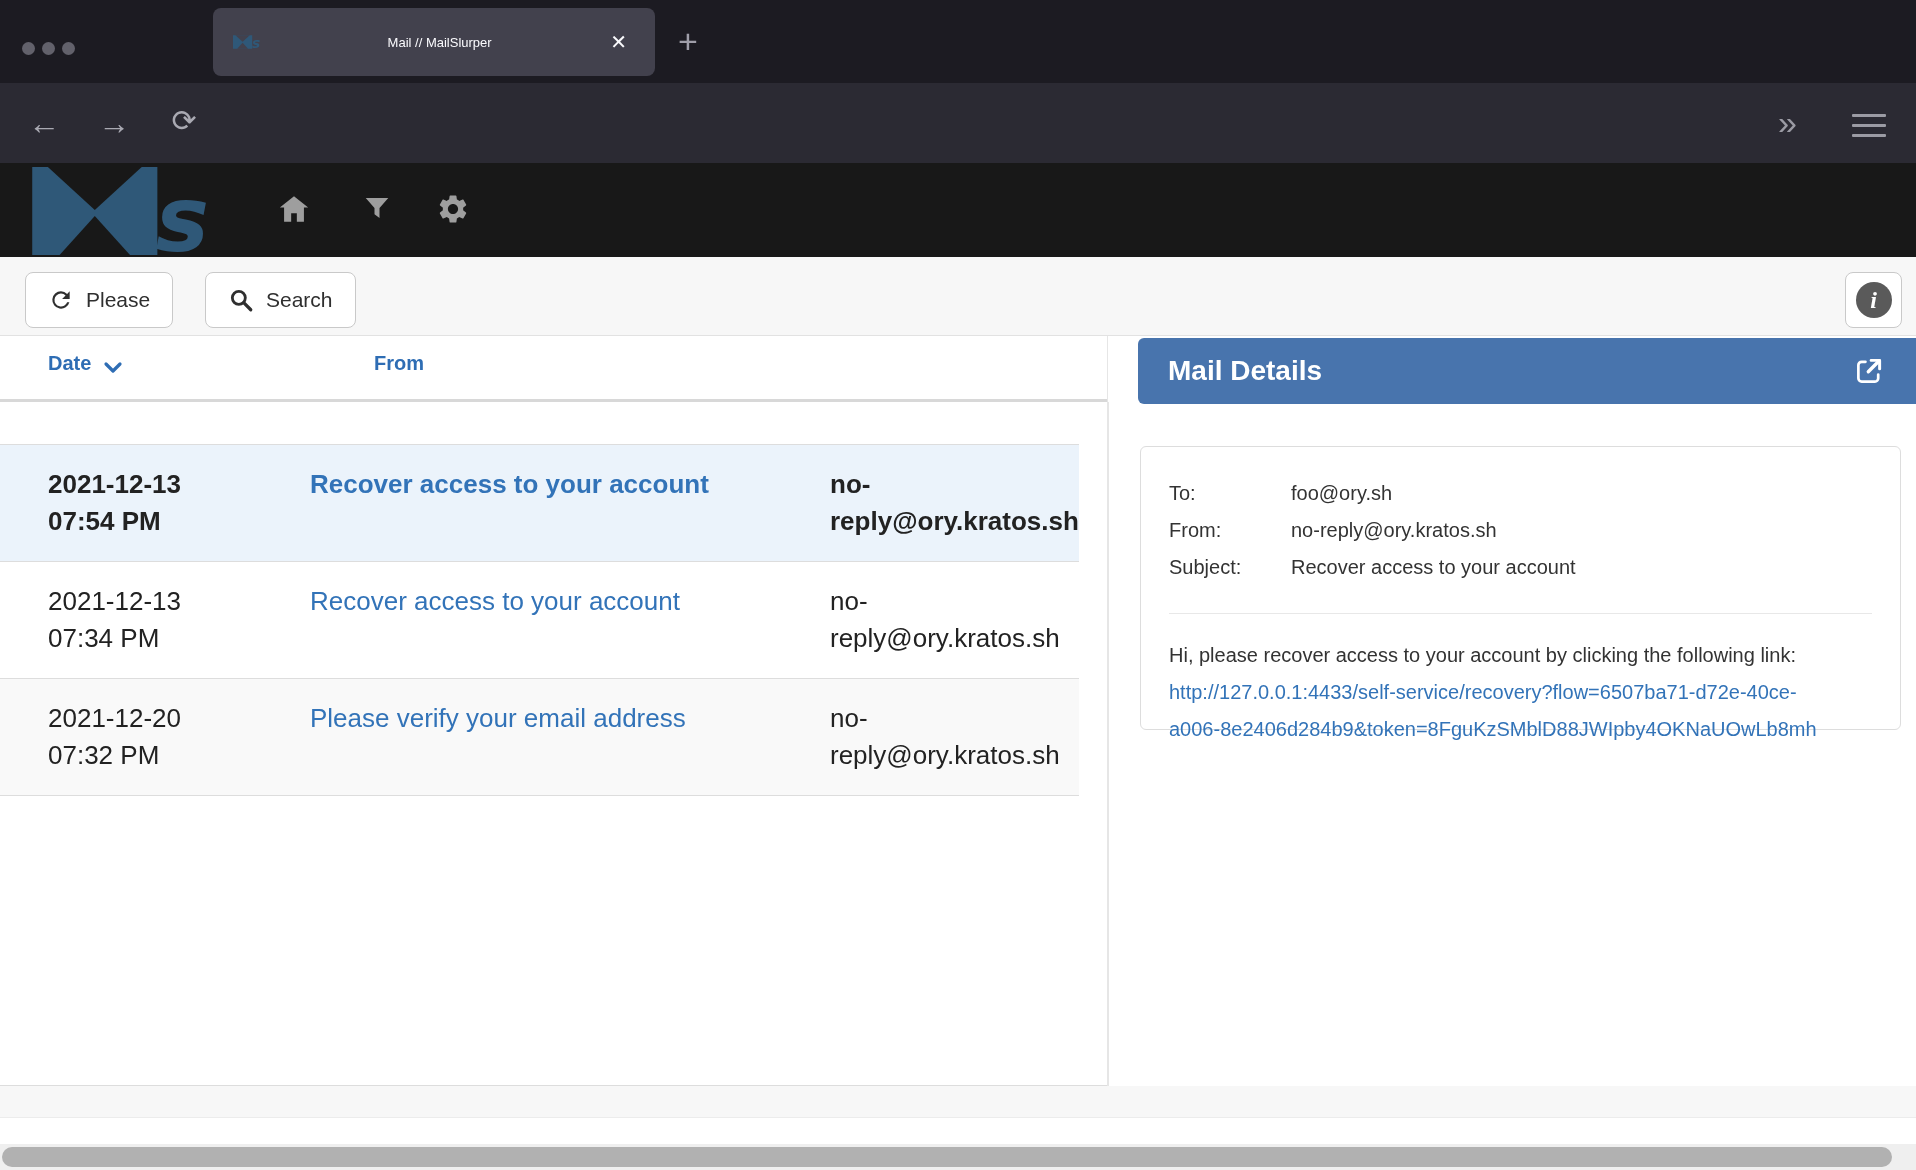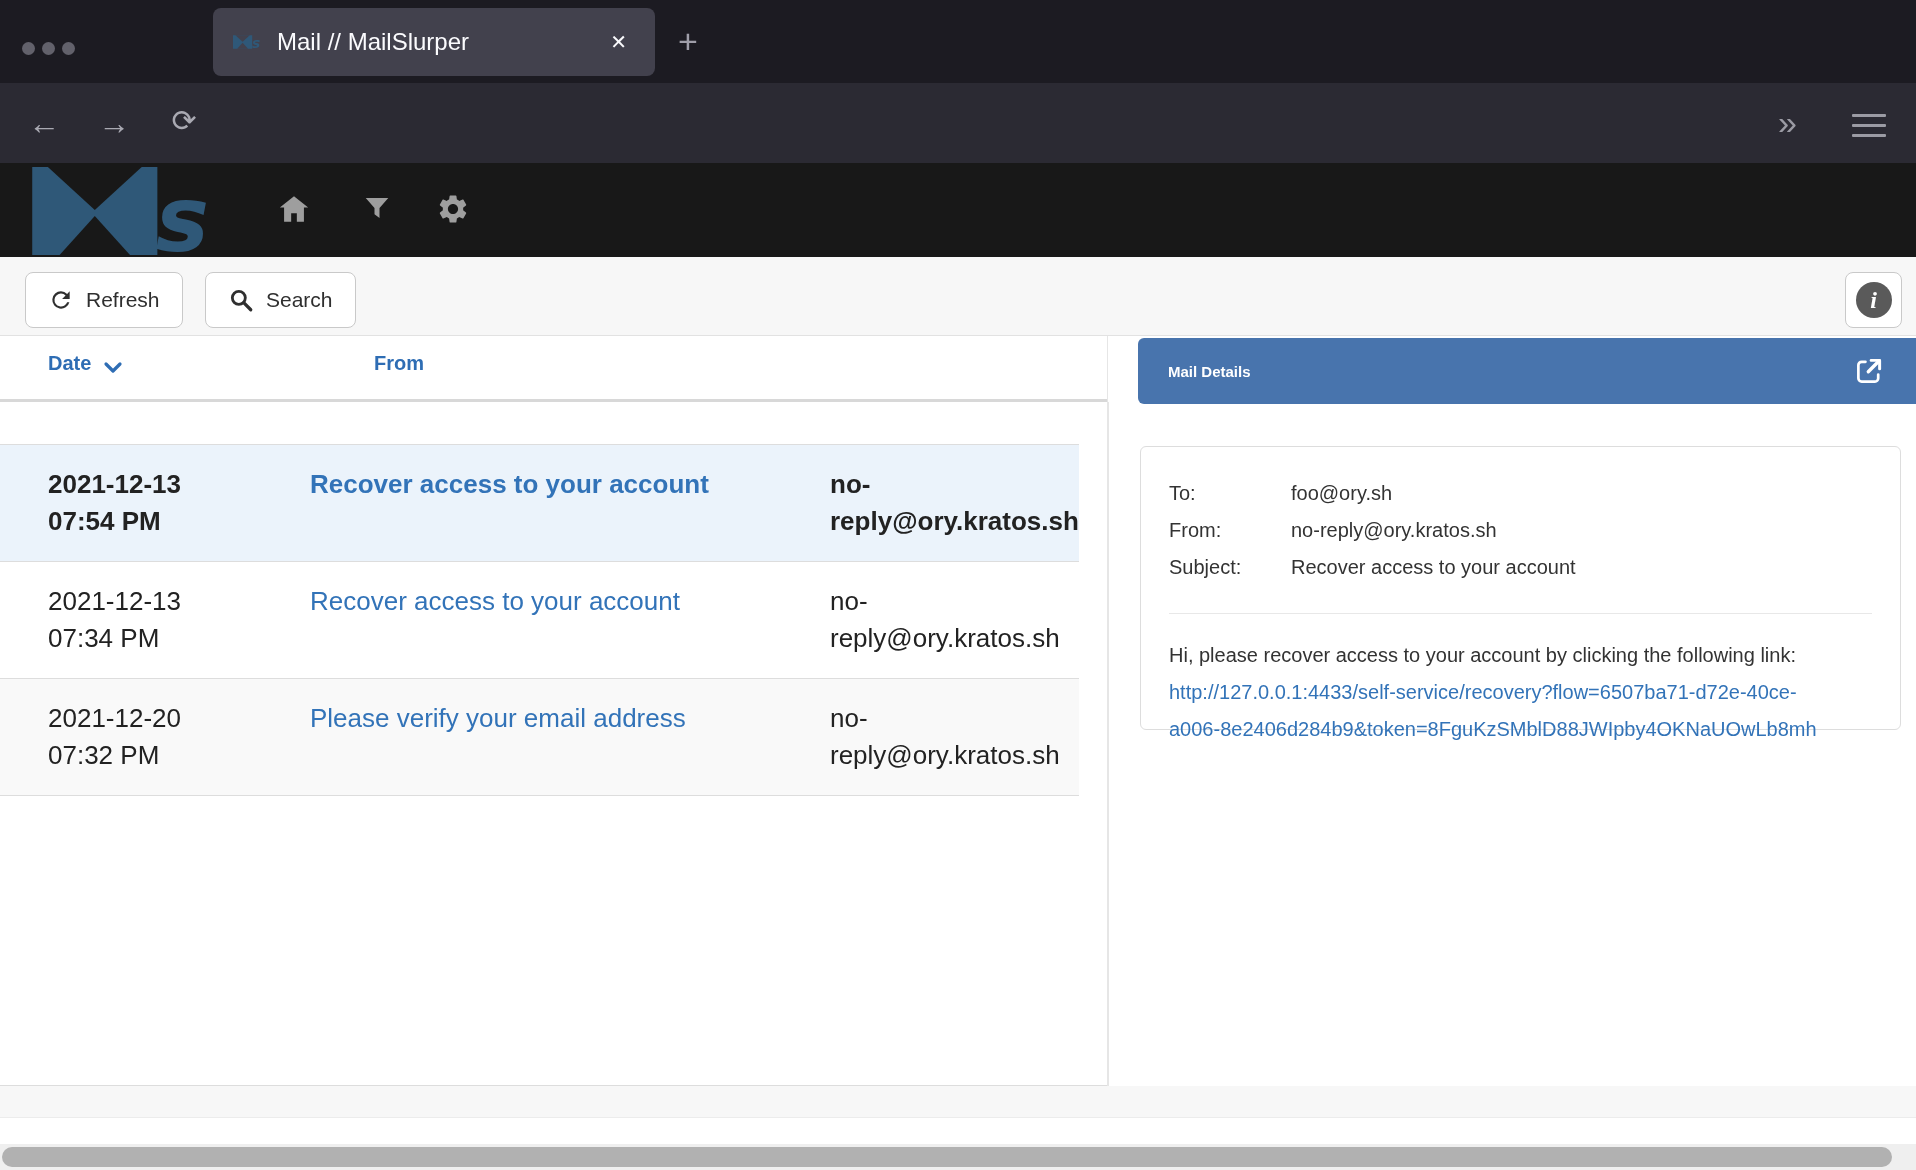--- a/index.html
+++ b/index.html
@@ -6,21 +6,21 @@
   html,body { width:1916px; height:1170px; overflow:hidden;
     font-family:"Liberation Sans","DejaVu Sans",sans-serif; background:#fff; }
 
   
   #tabbar { position:absolute; left:0; top:0; width:1916px; height:83px; background:#1c1b22; }
   #window-dots { position:absolute; left:22px; top:42px; display:flex; gap:7px; }
   #window-dots span { width:13px; height:13px; border-radius:50%; background:#62616b; display:block; }
   #tab { position:absolute; left:213px; top:8px; width:442px; height:68px; background:#42414d;
     border-radius:8px; display:flex; align-items:center; padding:0 20px; color:#fbfbfe; }
   #tab .favicon { width:30px; height:26px; margin-right:14px; flex:0 0 auto; }
-  #tab .title { font-size:24px; flex:1; white-space:nowrap; overflow:hidden; }
+  #tab .title { font-size:13px; flex:1; white-space:nowrap; overflow:hidden;text-align:center; }
   #tab .close { font-size:20px; color:#fbfbfe; padding:4px 8px; cursor:default; }
   #newtab { position:absolute; left:678px; top:22px; font-size:34px; font-weight:300; color:#9f9ea9; line-height:38px; }
 
   #navbar { position:absolute; left:0; top:83px; width:1916px; height:80px; background:#2b2a33;
     display:flex; align-items:center; }
   .navglyph { color:#a9a9b2; font-size:32px; text-align:center; width:44px; line-height:44px; }
   #back-btn   { position:absolute; left:22px;  top:18px; }
   #fwd-btn    { position:absolute; left:92px;  top:18px; }
   #reload-btn { position:absolute; left:162px; top:16px; font-size:30px; }
   #urlbar { position:absolute; left:345px; top:95px; width:1297px; height:56px; background:#1c1b22;
@@ -70,21 +70,21 @@
   .trow .date { padding-left:48px; padding-right:62px; }
   .trow .from { padding-right:28px; overflow-wrap:break-word; }
   .trow a { color:#3273b8; text-decoration:none; }
   .trow.selected { background:#ebf3fb; font-weight:bold; }
   .trow.striped { background:#f9f9f9; }
 
   
   #details-header { position:absolute; left:1138px; top:2px; width:778px; height:66px;
     background:#4874ad; border-radius:6px 0 0 6px; display:flex; align-items:center;
     padding:0 30px; color:#fff; }
-  #details-header .ptitle { font-size:15px; font-weight:bold; flex:1; }
+  #details-header .ptitle { font-size:28px; font-weight:bold; flex:1; }
   #details-card { position:absolute; left:1140px; top:110px; width:761px; height:284px;
     background:#fff; border:1px solid #ddd; border-radius:6px; padding:28px 28px 0 28px;
     font-size:20px; color:#333; }
   .meta { display:grid; grid-template-columns:122px 1fr; line-height:37px; }
   .divider { border-top:1px solid #e8e8e8; margin:27px 0 23px 0; }
   .mailbody { line-height:37px; max-width:672px; overflow-wrap:anywhere; }
   .mailbody a { color:#3273b8; text-decoration:none; }
 
   
   #strip-gray  { position:absolute; left:0; top:750px; width:1916px; height:32px; background:#f7f7f7; border-bottom:1px solid #ececec; }
@@ -160,21 +160,21 @@
   <svg class="appicon" id="gear-icon" width="34" height="34" viewBox="0 0 24 24">
     <path fill="#9e9e9e" d="M19.14 12.94c.04-.3.06-.61.06-.94s-.02-.64-.07-.94l2.03-1.58c.18-.14.23-.41.12-.61l-1.92-3.32c-.12-.22-.37-.29-.59-.22l-2.39.96c-.5-.38-1.03-.7-1.62-.94L14.4 2.81c-.04-.24-.24-.41-.48-.41h-3.84c-.24 0-.43.17-.47.41l-.36 2.54c-.59.24-1.13.57-1.62.94l-2.39-.96c-.22-.08-.47 0-.59.22L2.74 8.87c-.12.21-.08.47.12.61l2.03 1.58c-.05.3-.09.63-.09.94s.02.64.07.94l-2.03 1.58c-.18.14-.23.41-.12.61l1.92 3.32c.12.22.37.29.59.22l2.39-.96c.5.38 1.03.7 1.62.94l.36 2.54c.05.24.24.41.48.41h3.84c.24 0 .44-.17.47-.41l.36-2.54c.59-.24 1.13-.56 1.62-.94l2.39.96c.22.08.47 0 .59-.22l1.92-3.32c.12-.22.07-.47-.12-.61l-2.01-1.58zM12 15.6c-1.98 0-3.6-1.62-3.6-3.6s1.62-3.6 3.6-3.6 3.6 1.62 3.6 3.6-1.62 3.6-3.6 3.6z"></path>
   </svg>
 </div>
 
 <div id="toolbar">
   <div class="btn" id="refresh-btn">
     <svg width="26" height="26" viewBox="0 0 24 24">
       <path fill="#2f2f2f" d="M17.65 6.35A7.96 7.96 0 0 0 12 4a8 8 0 1 0 7.73 10h-2.08A6 6 0 1 1 12 6c1.66 0 3.14.69 4.22 1.78L13 11h7V4l-2.35 2.35z"></path>
     </svg>
-    <span>Refresh</span>
+    <span>Please</span>
   </div>
   <div class="btn" id="search-btn">
     <svg width="26" height="26" viewBox="0 0 24 24">
       <circle cx="10" cy="10" r="6" fill="none" stroke="#2f2f2f" stroke-width="2.6"></circle>
       <line x1="14.5" y1="14.5" x2="21" y2="21" stroke="#2f2f2f" stroke-width="3" stroke-linecap="round"></line>
     </svg>
     <span>Search</span>
   </div>
   <div class="btn" id="info-btn">
     <span class="icircle">i</span>

